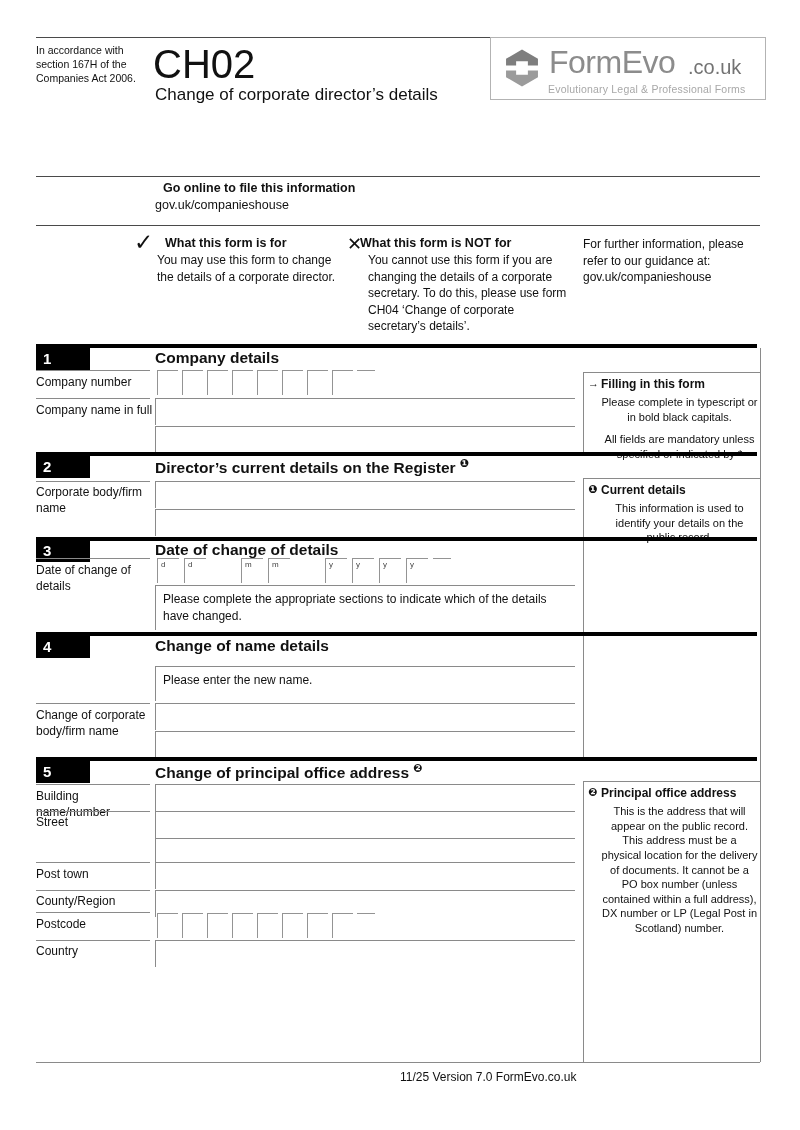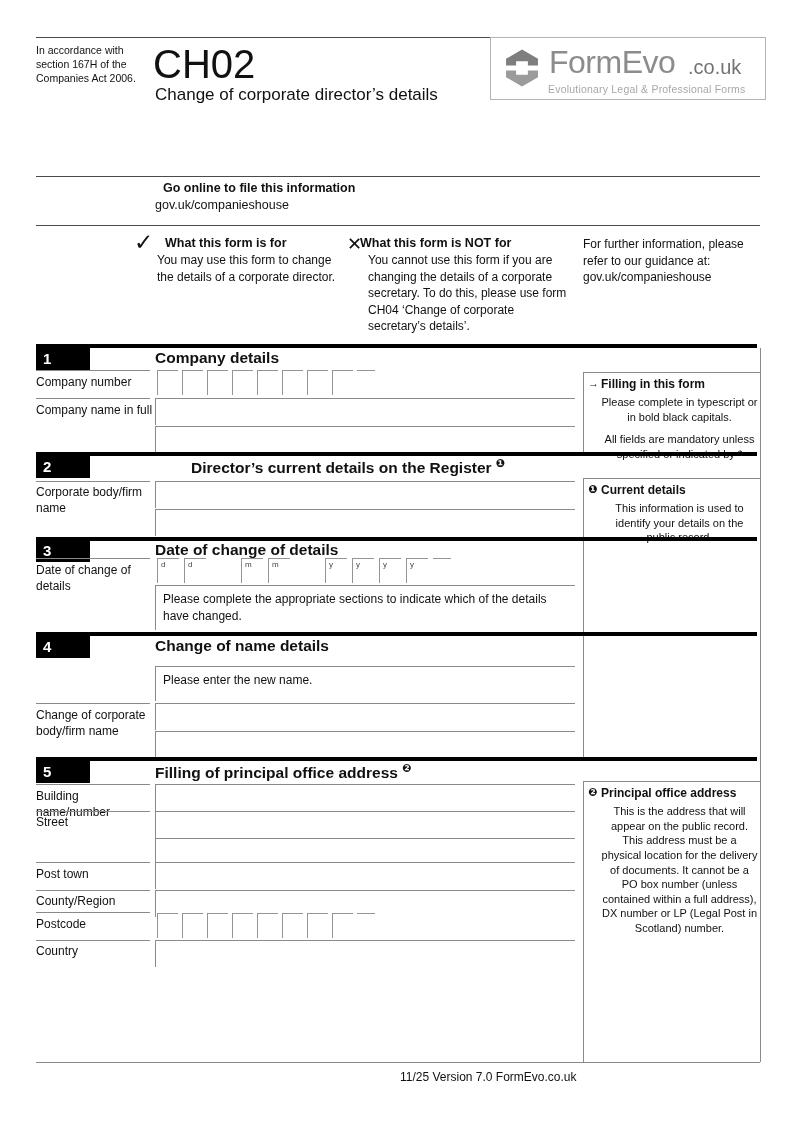--- a/index.html
+++ b/index.html
@@ -98,21 +98,21 @@
     <div class="nh">
         <span class="nm">→</span>
         <span>Filling in this form</span>
       </div>
     <div class="nb">Please complete in typescript or in bold black capitals.</div>
     <div class="nb">All fields are mandatory unless specified or indicated by *</div>
   </div>
 
   <div class="thick" style="top:452px;"></div>
   <div class="badge" style="top:456px;">2</div>
-  <div class="stitle" style="top:457px;margin-left:36px;"><span>Director’s current details on the Register</span><span class="sup b">❶</span></div>
+  <div class="stitle" style="top:457px;"><span>Director’s current details on the Register</span><span class="sup b">❶</span></div>
 
   <div class="ln" style="left:36px;top:481px;width:114px;"></div>
   <div class="lbl" style="top:485px;">Corporate body/firm name</div>
   <div class="fld" style="top:481px;"></div>
   <div class="fld" style="top:509px;"></div>
 
   <div class="ln" style="left:583px;top:478px;width:177px;"></div>
   <div class="vln" style="left:583px;top:478px;height:59px;"></div>
   <div class="note" style="top:483px;">
     <div class="nh">
@@ -153,21 +153,21 @@
 
   <div class="ln" style="left:36px;top:703px;width:114px;"></div>
   <div class="lbl" style="top:708px;">Change of corporate body/firm name</div>
   <div class="fld" style="top:703px;"></div>
   <div class="fld" style="top:731px;"></div>
 
   <div class="vln" style="left:583px;top:636px;height:121px;"></div>
 
   <div class="thick" style="top:757px;"></div>
   <div class="badge" style="top:761px;">5</div>
-  <div class="stitle" style="top:762px;"><span>Filling of principal office address</span><span class="sup b">❷</span></div>
+  <div class="stitle" style="top:762px;"><span>Change of principal office address</span><span class="sup b">❷</span></div>
 
   <div class="ln" style="left:36px;top:784px;width:114px;"></div>
   <div class="lbl" style="top:789px;">Building name/number</div>
   <div class="fld" style="top:784px;"></div>
 
   <div class="ln" style="left:36px;top:811px;width:114px;"></div>
   <div class="lbl" style="top:815px;">Street</div>
   <div class="fld" style="top:811px;"></div>
   <div class="fld" style="top:838px;"></div>
 

